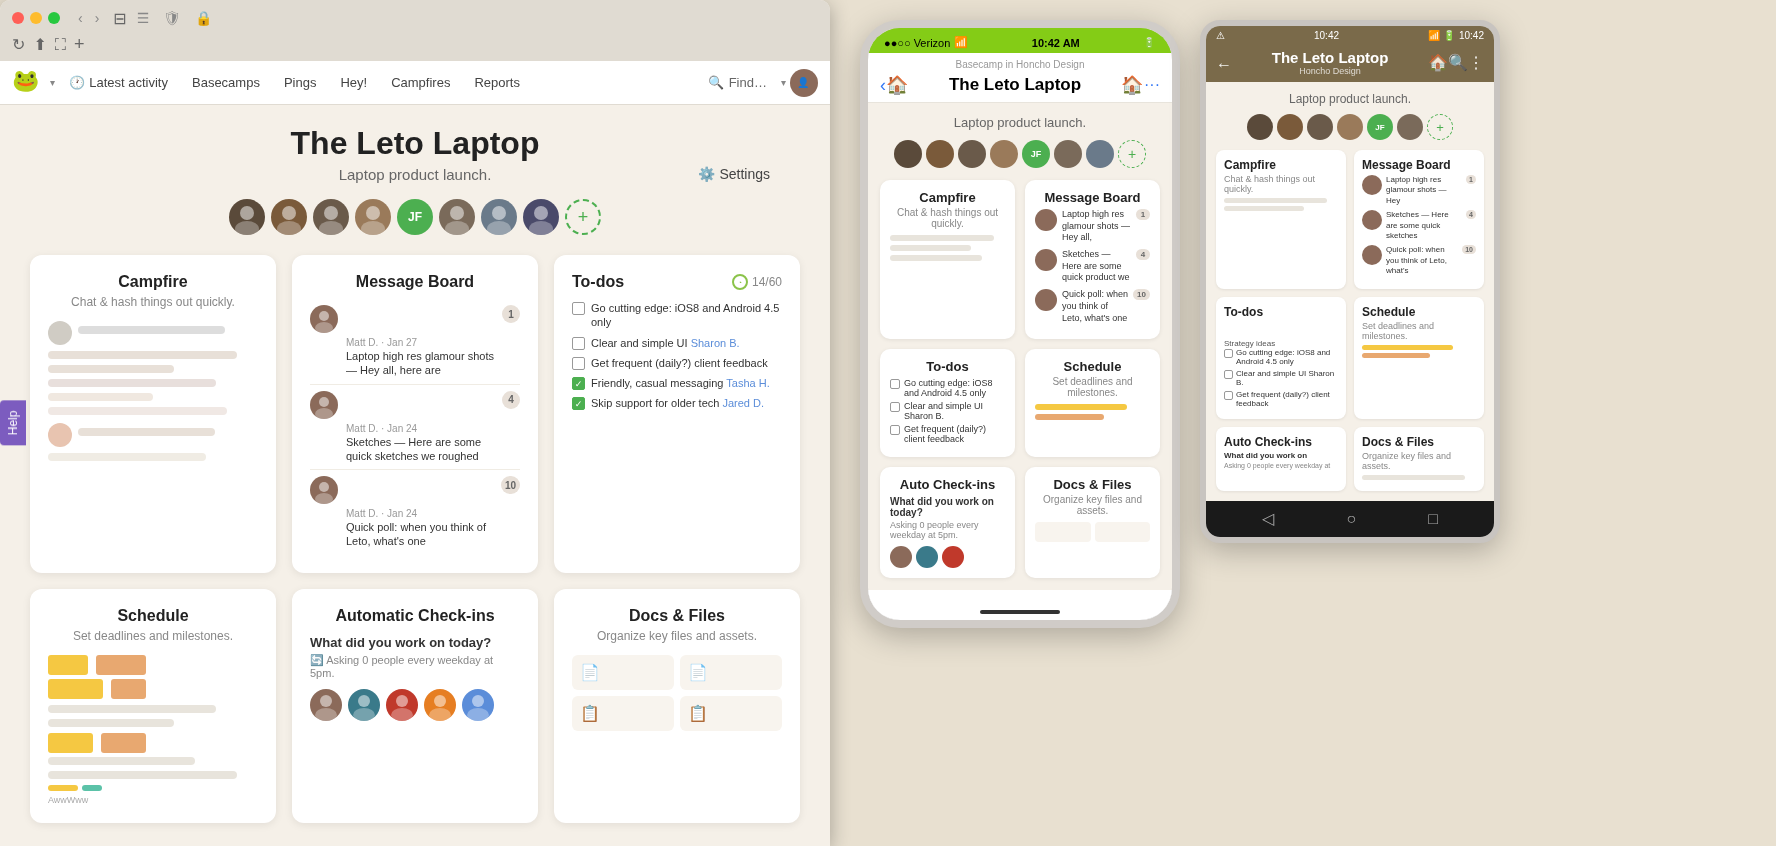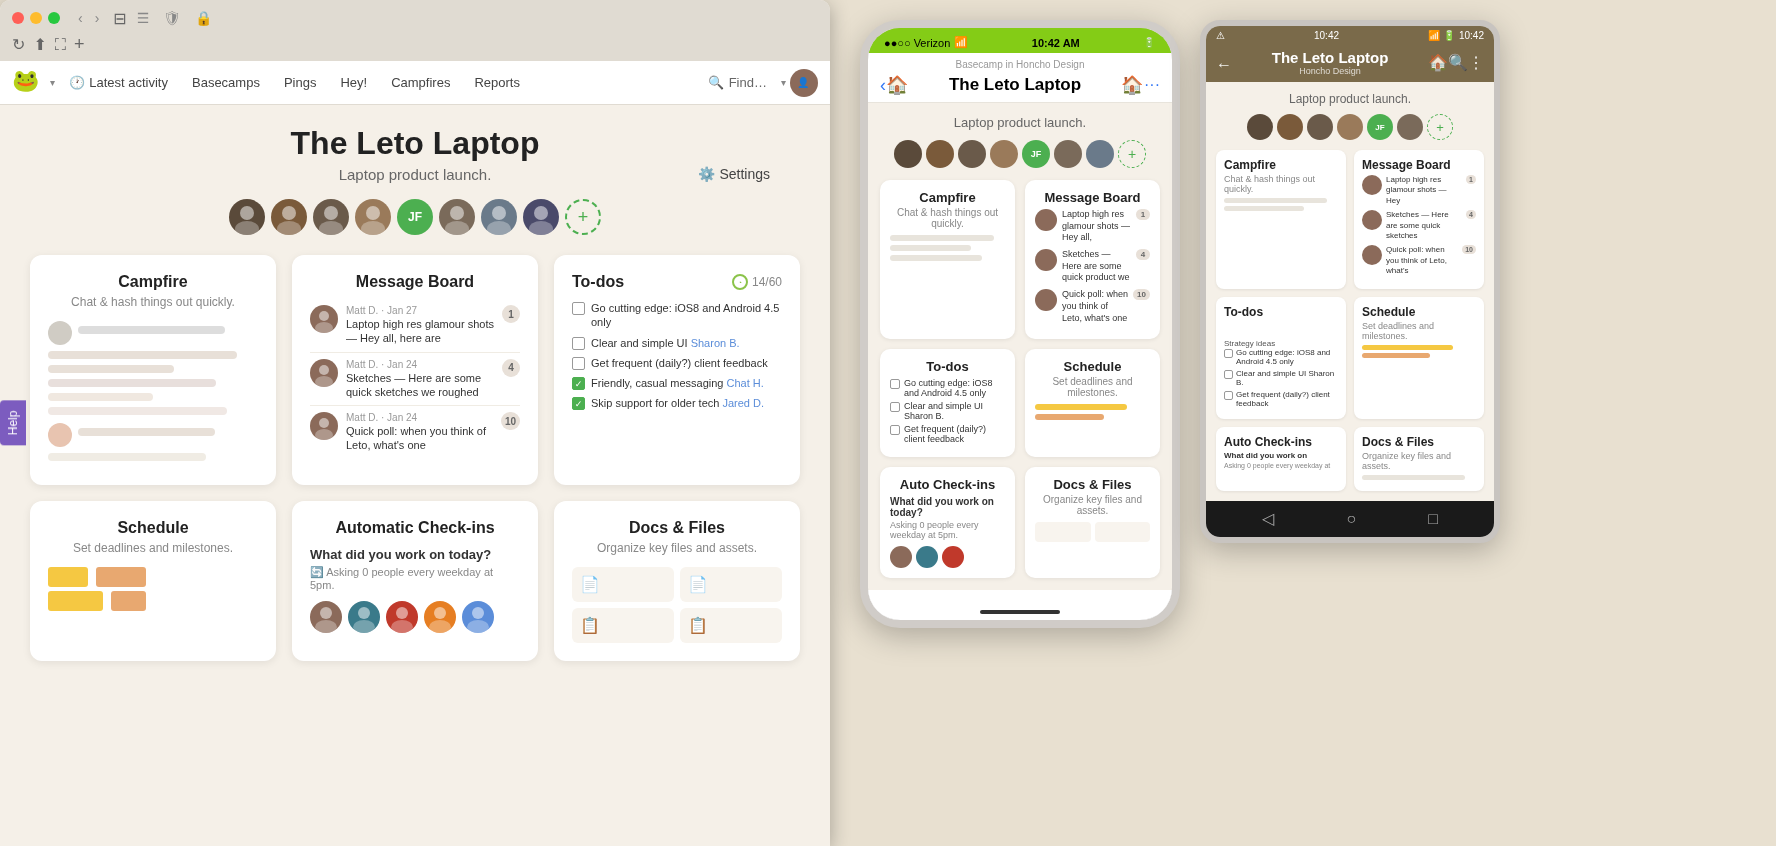--- a/index.html
+++ b/index.html
@@ -215,21 +215,21 @@
       display: flex; align-items: flex-start; gap: 8px;
       padding: 6px 0; border-bottom: 1px solid #f0ece4;
     }
     .msg-entry:last-child { border-bottom: none; }
     .msg-avatar {
       width: 28px; height: 28px; border-radius: 50%;
       overflow: hidden; flex-shrink: 0;
       display: flex; align-items: center; justify-content: center;
       font-size: 9px; font-weight: bold; color: white;
     }
-    .msg-body { flex: 1; min-width: 0; }
+    .msg-body { flex: 1; min-width: 0; margin-top: 32px; }
     .msg-meta { font-size: 10px; color: #999; margin-bottom: 1px; }
     .msg-text { font-size: 11px; color: #333; line-height: 1.3; }
     .msg-badge {
       min-width: 18px; height: 18px; border-radius: 9px;
       background: #e8e0d8; color: #666;
       font-size: 10px; font-weight: bold;
       display: flex; align-items: center; justify-content: center;
       padding: 0 4px;
     }
 
@@ -666,40 +666,55 @@
           <div class="todo-item">
             <div class="todo-check"></div>
             <span class="todo-text">Clear and simple UI <span class="todo-assignee">Sharon B.</span></span>
           </div>
           <div class="todo-item">
             <div class="todo-check"></div>
             <span class="todo-text">Get frequent (daily?) client feedback</span>
           </div>
           <div class="todo-item">
             <div class="todo-check checked">✓</div>
-            <span class="todo-text">Friendly, casual messaging <span class="todo-assignee">Chat H.</span></span>
+            <span class="todo-text">Friendly, casual messaging <span class="todo-assignee">Tasha H.</span></span>
           </div>
           <div class="todo-item">
             <div class="todo-check checked">✓</div>
             <span class="todo-text">Skip support for older tech <span class="todo-assignee">Jared D.</span></span>
           </div>
         </div>
       </div>
 
       <div class="card">
         <div class="card-title">Schedule</div>
         <div class="card-subtitle">Set deadlines and milestones.</div>
         <div class="schedule-placeholder">
           <div class="sched-row">
             <div class="sched-block" style="width:40px; background:#f5c842;"></div>
             <div class="sched-block" style="width:50px; background:#e8a870; margin-left:4px;"></div>
           </div>
           <div class="sched-row">
             <div class="sched-block" style="width:55px; background:#f5c842;"></div>
             <div class="sched-block" style="width:35px; background:#e8a870; margin-left:4px;"></div>
+          </div>
+          <div style="margin-top:6px;">
+            <div class="ph-line" style="width:80%;"></div>
+            <div class="ph-line" style="width:60%;"></div>
+            <div class="sched-row" style="margin-top:4px;">
+              <div class="sched-block" style="width:45px; background:#f5c842;"></div>
+              <div class="sched-block" style="width:45px; background:#e8a870; margin-left:4px;"></div>
+            </div>
+            <div class="ph-line" style="width:70%; margin-top:4px;"></div>
+            <div class="ph-line" style="width:90%;"></div>
+            <div style="display:flex; align-items:center; gap:4px; margin-top:6px;">
+              <div style="height:6px; width:30px; background:#f5c842; border-radius:3px;"></div>
+              <div style="height:6px; width:20px; background:#5bc2a8; border-radius:3px;"></div>
+            </div>
+            <div style="font-size:9px; color:#aaa; margin-top:4px;">AwwWww</div>
           </div>
         </div>
       </div>
 
       <div class="card">
         <div class="card-title">Automatic Check-ins</div>
         <div style="margin-top:10px;">
           <div class="checkin-question">What did you work on today?</div>
           <div class="checkin-sub">🔄 Asking 0 people every weekday at 5pm.</div>
           <div class="checkin-avatars">

